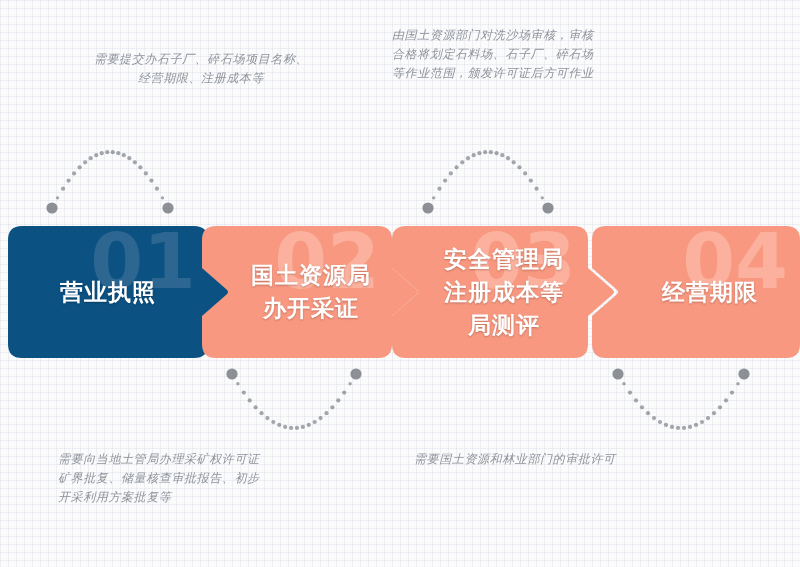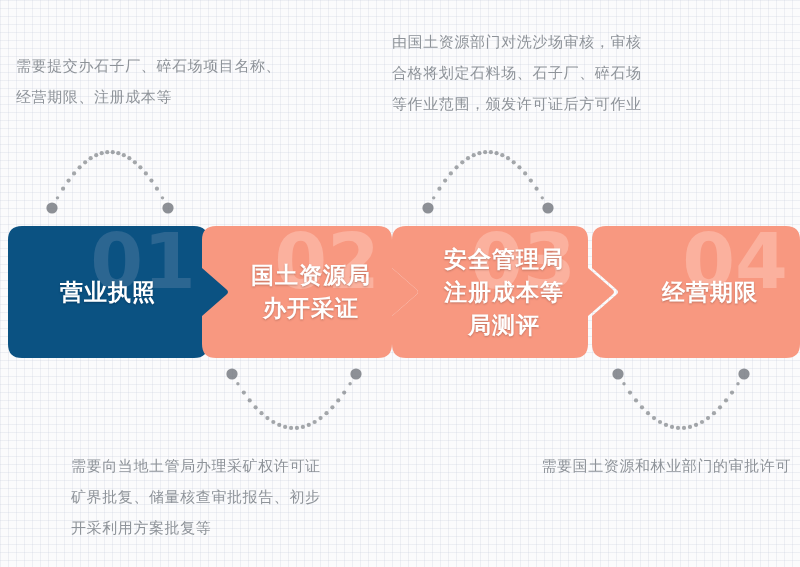--- a/index.html
+++ b/index.html
@@ -24,29 +24,30 @@
       linear-gradient(to right, rgba(205,210,222,0.30) 1px, transparent 1px),
       linear-gradient(to bottom, rgba(205,210,222,0.30) 1px, transparent 1px);
     background-size: 8px 8px;
     background-position: 0 0;
   }
 
   
   .desc {
     position: absolute;
     color: #8e9399;
-    font-size: 15px;
-    line-height: 31px;
+    font-size: 12px;
+    line-height: 19px;
     letter-spacing: 0.6px;
     white-space: pre-line;
-  }
-  #desc-1 { left: 16px;  top: 50px;  width: 370px; }
+    font-style: italic;
+  }
+  #desc-1 { left: 16px;  top: 50px;  width: 370px; text-align: center; }
   #desc-2 { left: 392px; top: 26px;  width: 360px; }
-  #desc-3 { left: 58px;  top: 450px; width: 370px; margin-left: 13px; }
-  #desc-4 { left: 431px; top: 450px; width: 360px; text-align: right; }
+  #desc-3 { left: 58px;  top: 450px; width: 370px; }
+  #desc-4 { left: 414px; top: 450px; width: 360px; }
 
   
   #band {
     position: absolute;
     left: 0;
     top: 0;
     width: 772px;
     height: 567px;
     pointer-events: none;
   }

